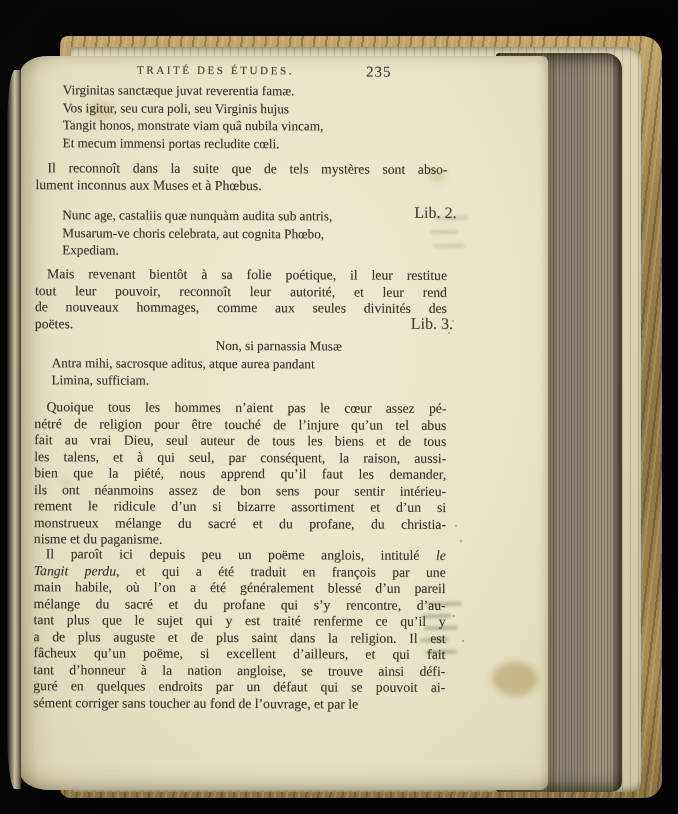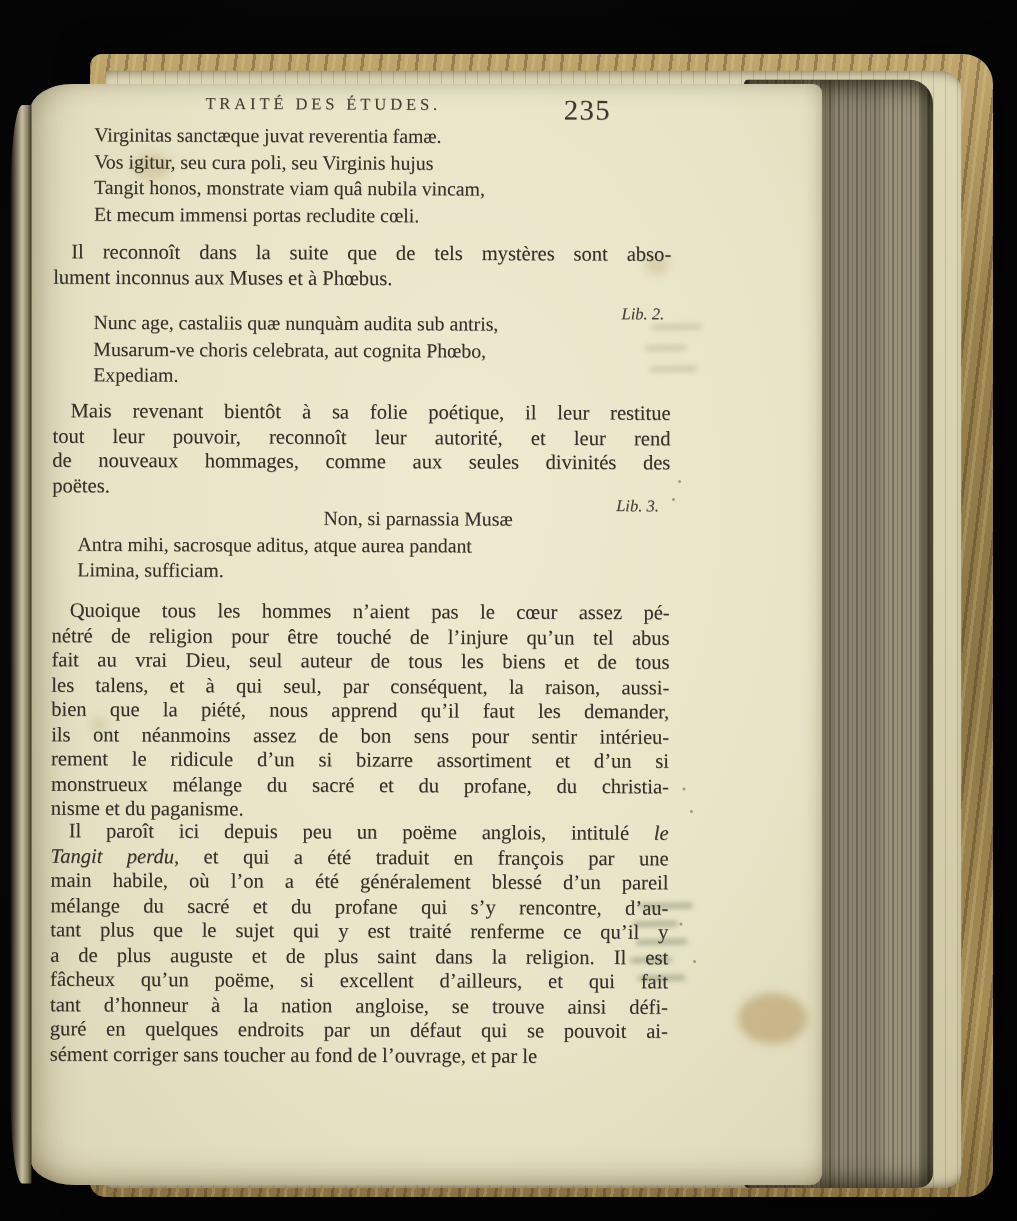--- a/index.html
+++ b/index.html
@@ -59,29 +59,29 @@
     background:rgba(128,138,108,.5);transform:rotate(-1deg);}
   .ghost.f{background:rgba(150,150,122,.32);}
 
   
   .textcol{position:absolute;left:16px;top:0;width:412px;height:734px;
     color:var(--ink,#35312a);transform:rotate(.25deg);transform-origin:50% 0;
     text-shadow:.2px .3px 0 rgba(40,35,25,.3);}
   .header-row{position:absolute;top:7px;left:0;width:100%;height:17px;}
   .running-header{position:absolute;left:101px;top:1px;font-size:11px;letter-spacing:2.6px;
     color:#464033;white-space:nowrap;}
-  .folio{position:absolute;left:340px;top:0;font-size:19px;letter-spacing:1px;color:#3c372d;}
+  .folio{position:absolute;left:330px;top:0;font-size:15px;letter-spacing:1px;color:#3c372d;}
 
   .block{position:absolute;left:0;width:412px;}
   .verse .line{font-size:13.2px;line-height:17.5px;white-space:pre;}
   .para .line{font-size:13.7px;line-height:16.5px;text-align:justify;text-align-last:justify;}
   .para .line:first-child{text-indent:12px;}
   .para .line:last-child{text-align-last:auto;}
 
-  .margin-note{position:absolute;font-style:italic;font-size:11px;color:#48413*;
+  .margin-note{position:absolute;font-size:16px;color:#48413*;
     color:#48413a;white-space:nowrap;}
 </style>
 </head>
 <body>
 
 <div class="scene">
 
   <div class="cover"></div>
   <div class="endpaper"></div>
   <div class="bookblock"></div>
@@ -159,19 +159,19 @@
             <div class="line">tant plus que le sujet qui y est traité renferme ce qu’il y</div>
             <div class="line">a de plus auguste et de plus saint dans la religion. Il est</div>
             <div class="line">fâcheux qu’un poëme, si excellent d’ailleurs, et qui fait</div>
             <div class="line">tant d’honneur à la nation angloise, se trouve ainsi défi-</div>
             <div class="line">guré en quelques endroits par un défaut qui se pouvoit ai-</div>
             <div class="line">sément corriger sans toucher au fond de l’ouvrage, et par le</div>
           </div>
         </div>
 
       <span class="margin-note" style="left:379px;top:147px">Lib. 2.</span>
-      <span class="margin-note" style="left:376px;top:275px">Lib. 3.</span>
+      <span class="margin-note" style="left:376px;top:258px">Lib. 3.</span>
     </div>
   </div>
 
   <div class="sliver"></div>
   <div class="spot d"></div>
 </div>
 
 </body></html>

